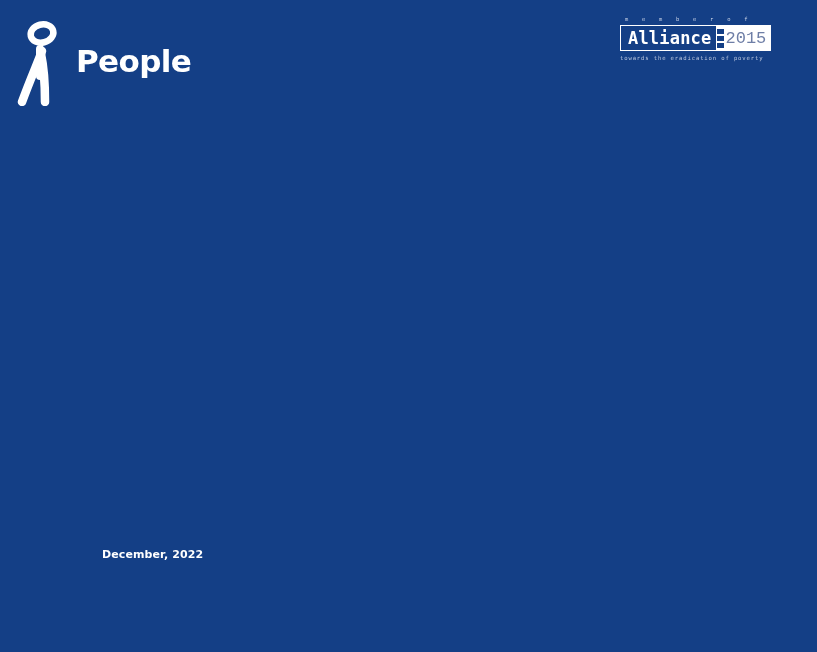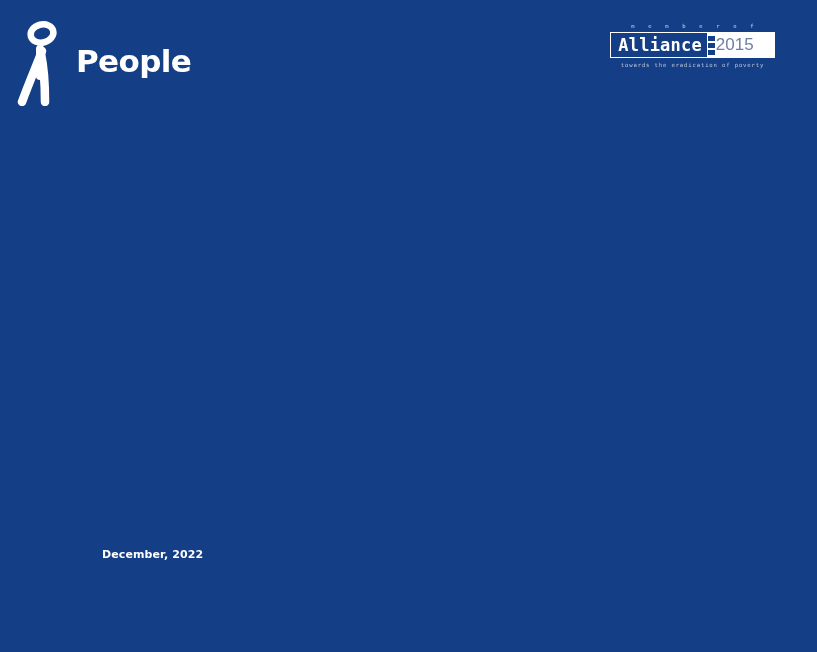--- a/index.html
+++ b/index.html
@@ -51,25 +51,25 @@
     font-weight: bold;
     font-size: 31px;
     letter-spacing: -0.6px;
     white-space: nowrap;
   }
 
   
   #alliance-logo {
     position: absolute;
     right: 52px;
-    top: 23px;
+    top: 16px;
     width: 145px;
     display: flex;
     flex-direction: column;
-    align-items: center;
+    align-items: flex-start;
     margin-left: 11px;
   }
   #alliance-member-of {
     color: #C8D2E6;
     font-family: "DejaVu Sans Mono", monospace;
     font-size: 5.5px;
     letter-spacing: 5.2px;
     text-align: center;
     text-transform: lowercase;
     padding-left: 5px;
@@ -108,26 +108,26 @@
   #alliance-divider span {
     display: block;
     width: 7px;
     height: 5px;
     background: #143F86;
   }
   #alliance-year {
     flex: 1 1 auto;
     background: #FFFFFF;
     color: #6E7EA6;
-    font-family: Liberation Sans, sans-serif;
+    font-family: Liberation Mono, monospace;
     font-size: 17px;
     display: flex;
     align-items: center;
     justify-content: center;
-    padding-right: 20px;
+    padding-right: 4px;
   }
   #alliance-tagline {
     color: #BCC8DF;
     font-family: "DejaVu Sans Mono", monospace;
     font-size: 5.6px;
     letter-spacing: 0.85px;
     text-align: center;
     margin-top: 4px;
     white-space: nowrap;
   }

